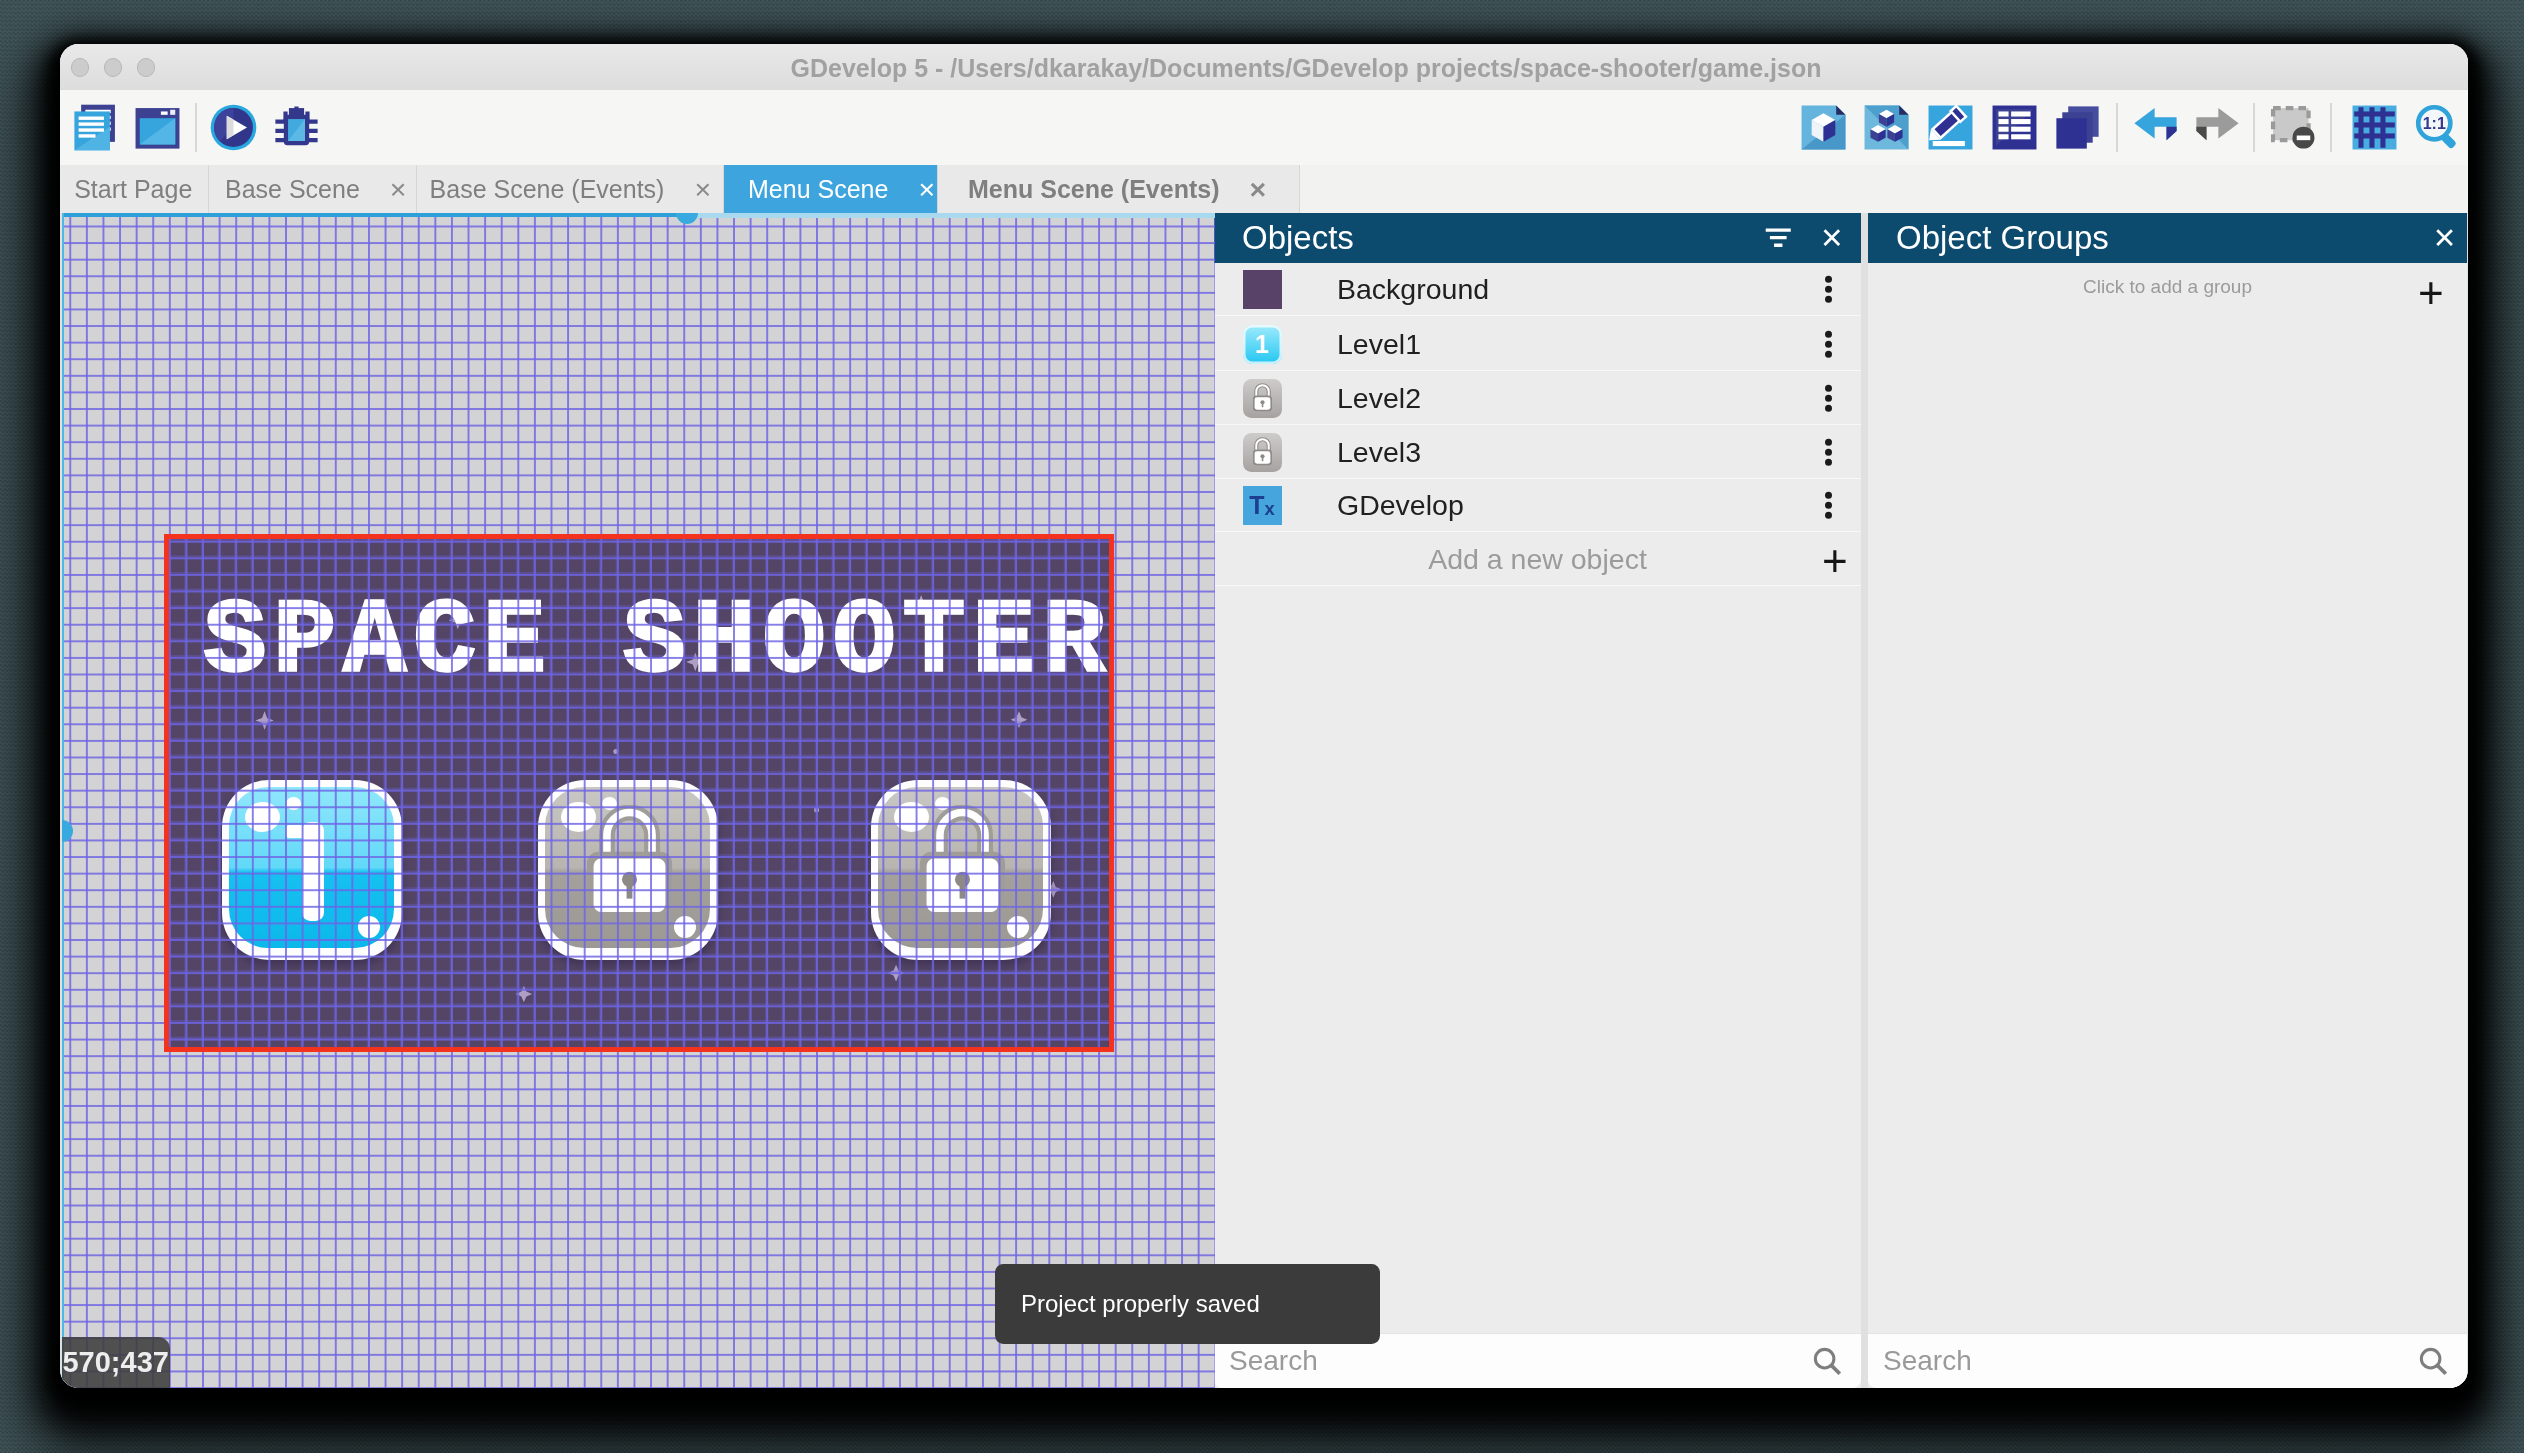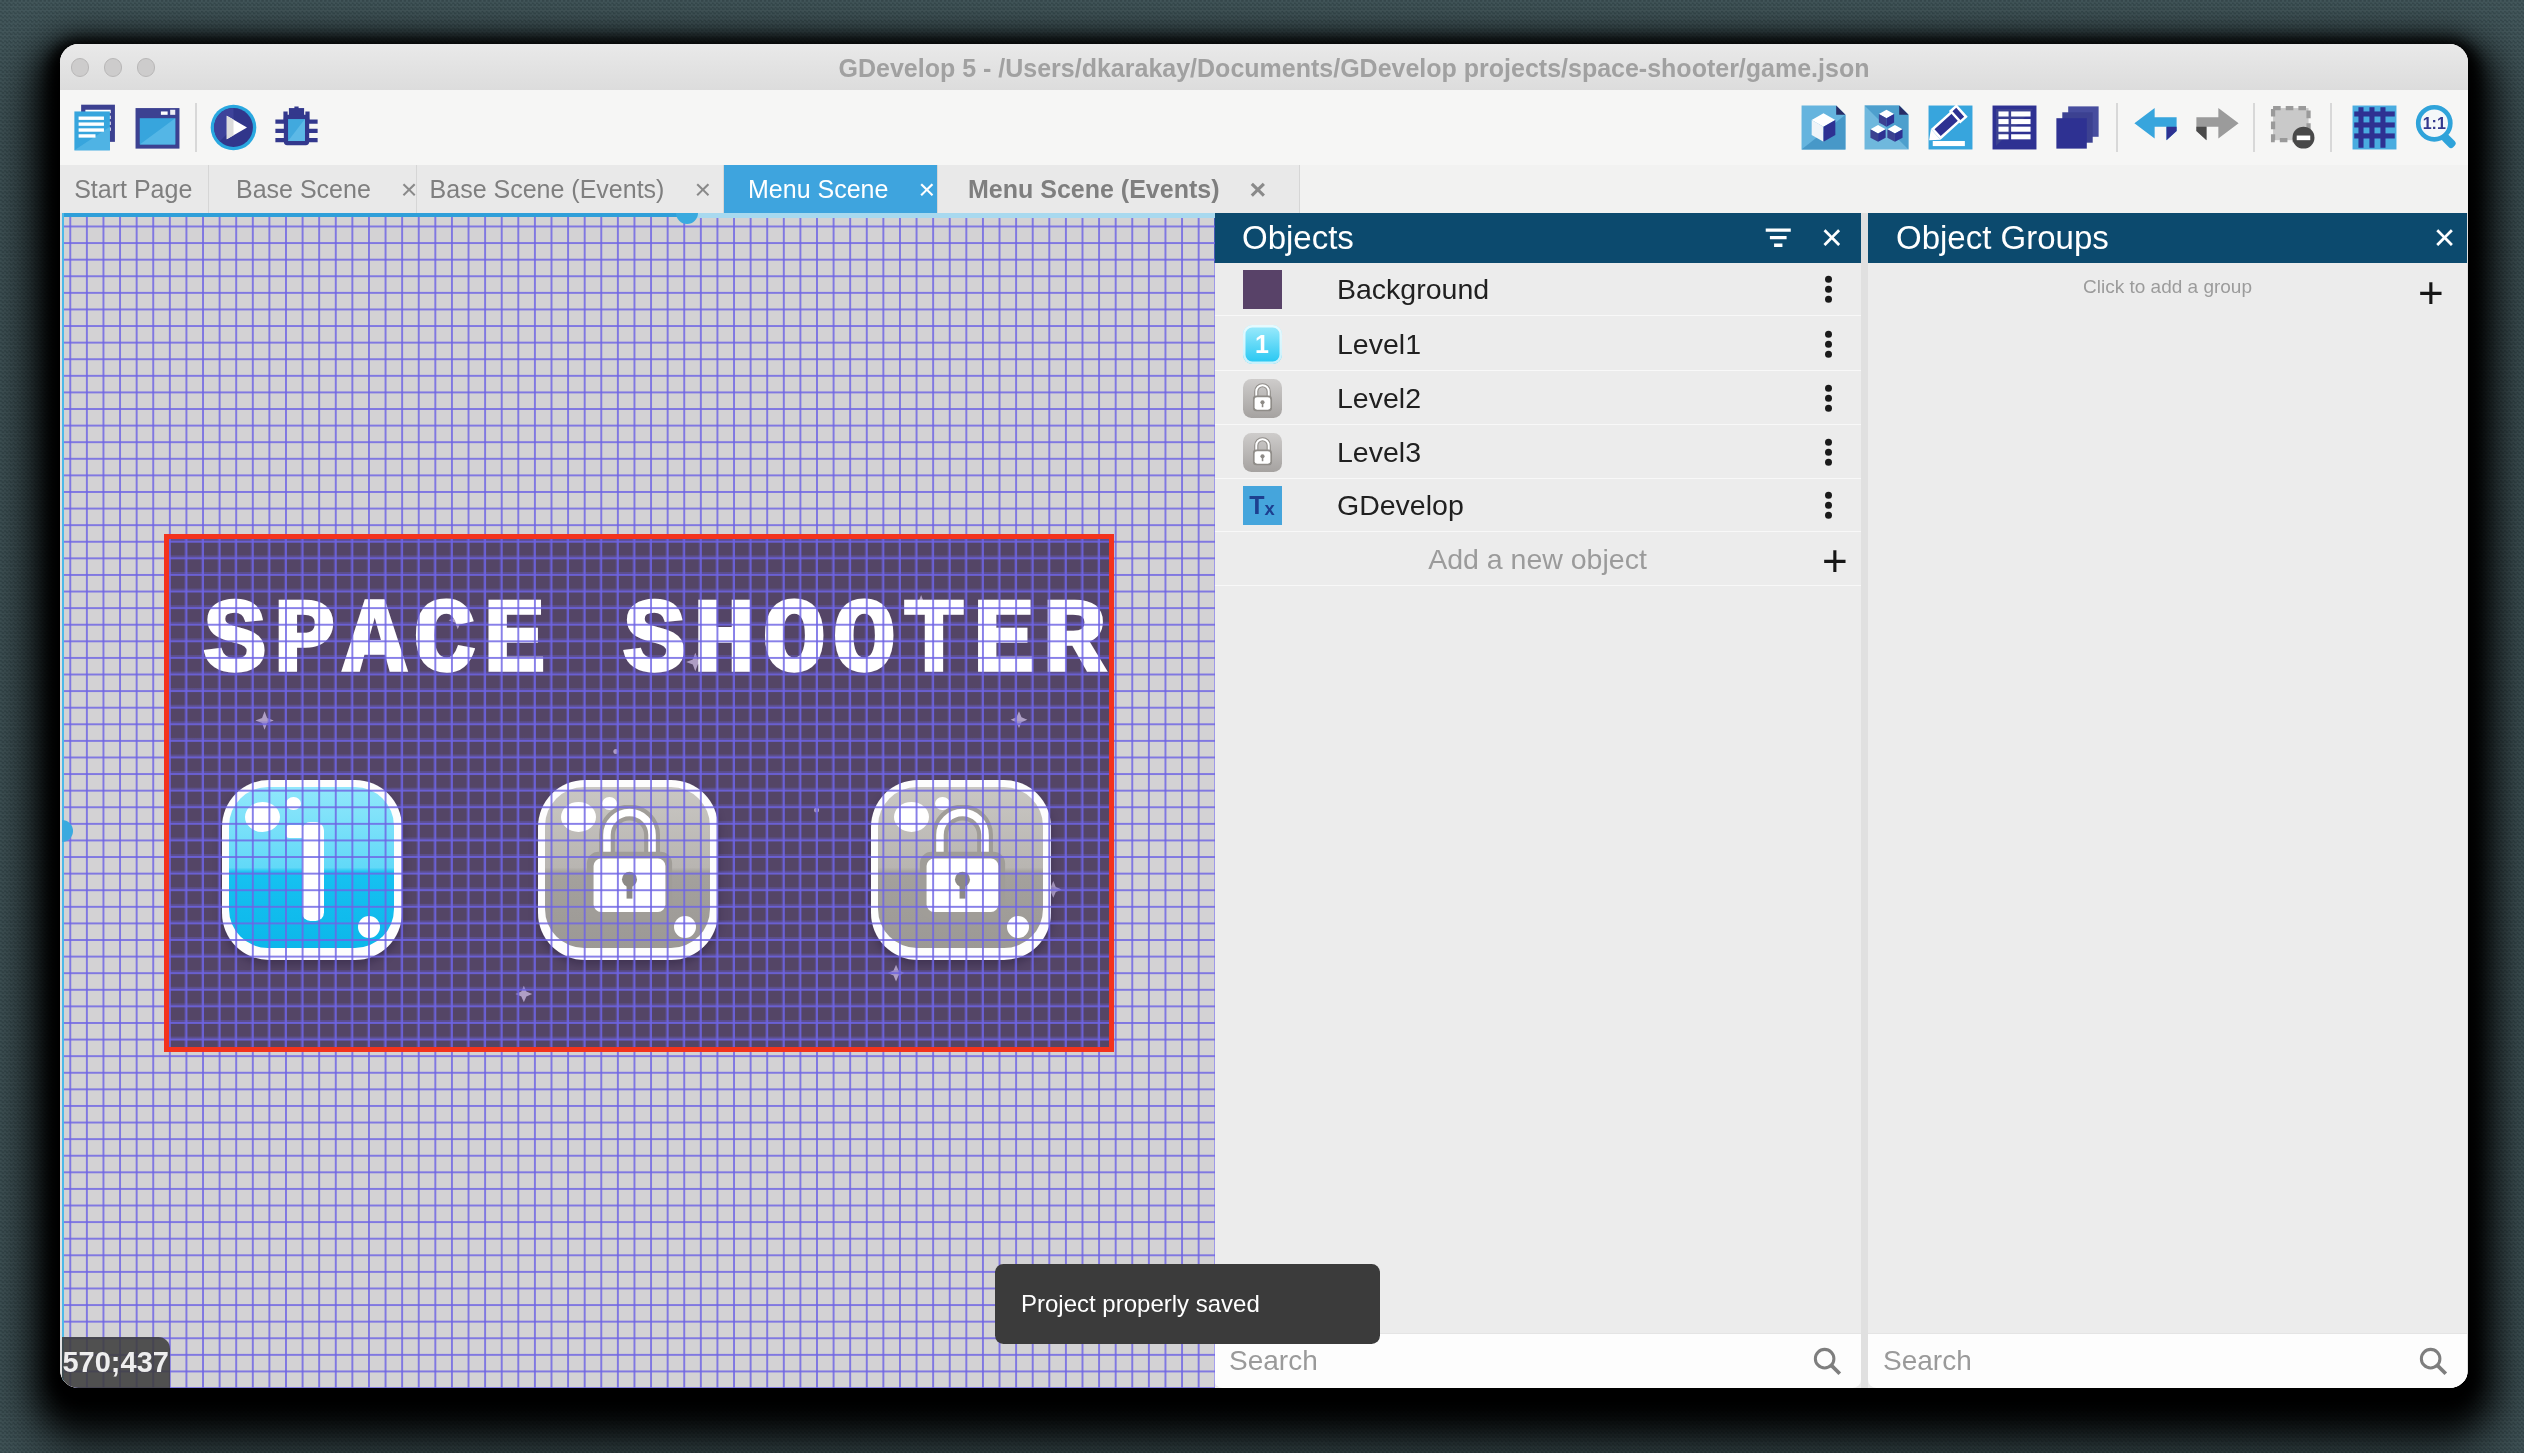--- a/index.html
+++ b/index.html
@@ -5,21 +5,21 @@
   * { margin:0; padding:0; box-sizing:border-box; }
   html,body { width:2525px; height:1453px; overflow:hidden; }
   body { background-color:#3f5357; background-image: repeating-conic-gradient(#374a4e 0% 25%, #44585c 25% 50%); background-size:4.2px 4.2px; font-family:"Liberation Sans", sans-serif; position:relative; }
   #win {
     position:absolute; left:60px; top:44px; width:2408px; height:1344px;
     border-radius:18.4px; background:#f5f5f4; overflow:hidden;
     box-shadow: 0 6.7px 13.4px 10px #000, 0 20px 33px 23.4px rgba(0,0,0,0.95), 0 42px 67px 35px rgba(0,0,0,0.5);
   }
   
   #titlebar { position:absolute; left:0; top:0; width:100%; height:48px;
-    background:linear-gradient(#e9e9e9,#dcdcdc); border-bottom:0.8px solid #c9c9c9;padding-left:48px; }
+    background:linear-gradient(#e9e9e9,#dcdcdc); border-bottom:0.8px solid #c9c9c9; }
   .tl { position:absolute; top:14.2px; width:18.4px; height:18.4px; border-radius:50%;
         background:#cdcccc; border:0.8px solid #b8b7b7; }
   #title-text { position:absolute; width:100%; text-align:center; top:10px; padding-left:84px;
     font-size:25px; font-weight:bold; color:#a1a1a1; letter-spacing:0px;}
   
   #toolbar { position:absolute; left:0; top:46px; width:100%; height:75px; background:#f6f6f5; }
   .ticon { position:absolute; top:13.4px; width:49px; height:49px; }
   .tsep { position:absolute; top:13.4px; width:1.7px; height:49px; background:#d8d8d8; }
   
   #tabbar { position:absolute; left:0; top:121px; width:100%; height:49px; background:#f2f2f1;
@@ -237,21 +237,21 @@
 <rect x="36" y="36" width="10" height="18" rx="4" fill="#2fa3da" transform="rotate(-45 41 45)"></rect>
 <text x="24" y="31" font-family="Liberation Sans" font-size="19" font-weight="bold" fill="#33388d" text-anchor="middle">1:1</text>
 </svg></div>
   </div>
 
   <div id="tabbar">
     <div class="tab" style="width:149px;">
         <span style="margin-left:14.2px;">Start Page</span>
       </div>
     <div class="tab" style="width:208px;">
-        <span style="margin-left:27px;">Base Scene</span>
+        <span style="margin-left:16px;">Base Scene</span>
         <span class="x">×</span>
       </div>
     <div class="tab" style="width:307px;">
         <span style="margin-left:12.6px;">Base Scene (Events)</span>
         <span class="x">×</span>
       </div>
     <div class="tab active" style="width:214px;">
         <span style="margin-left:24px;">Menu Scene</span>
         <span class="x">×</span>
       </div>

